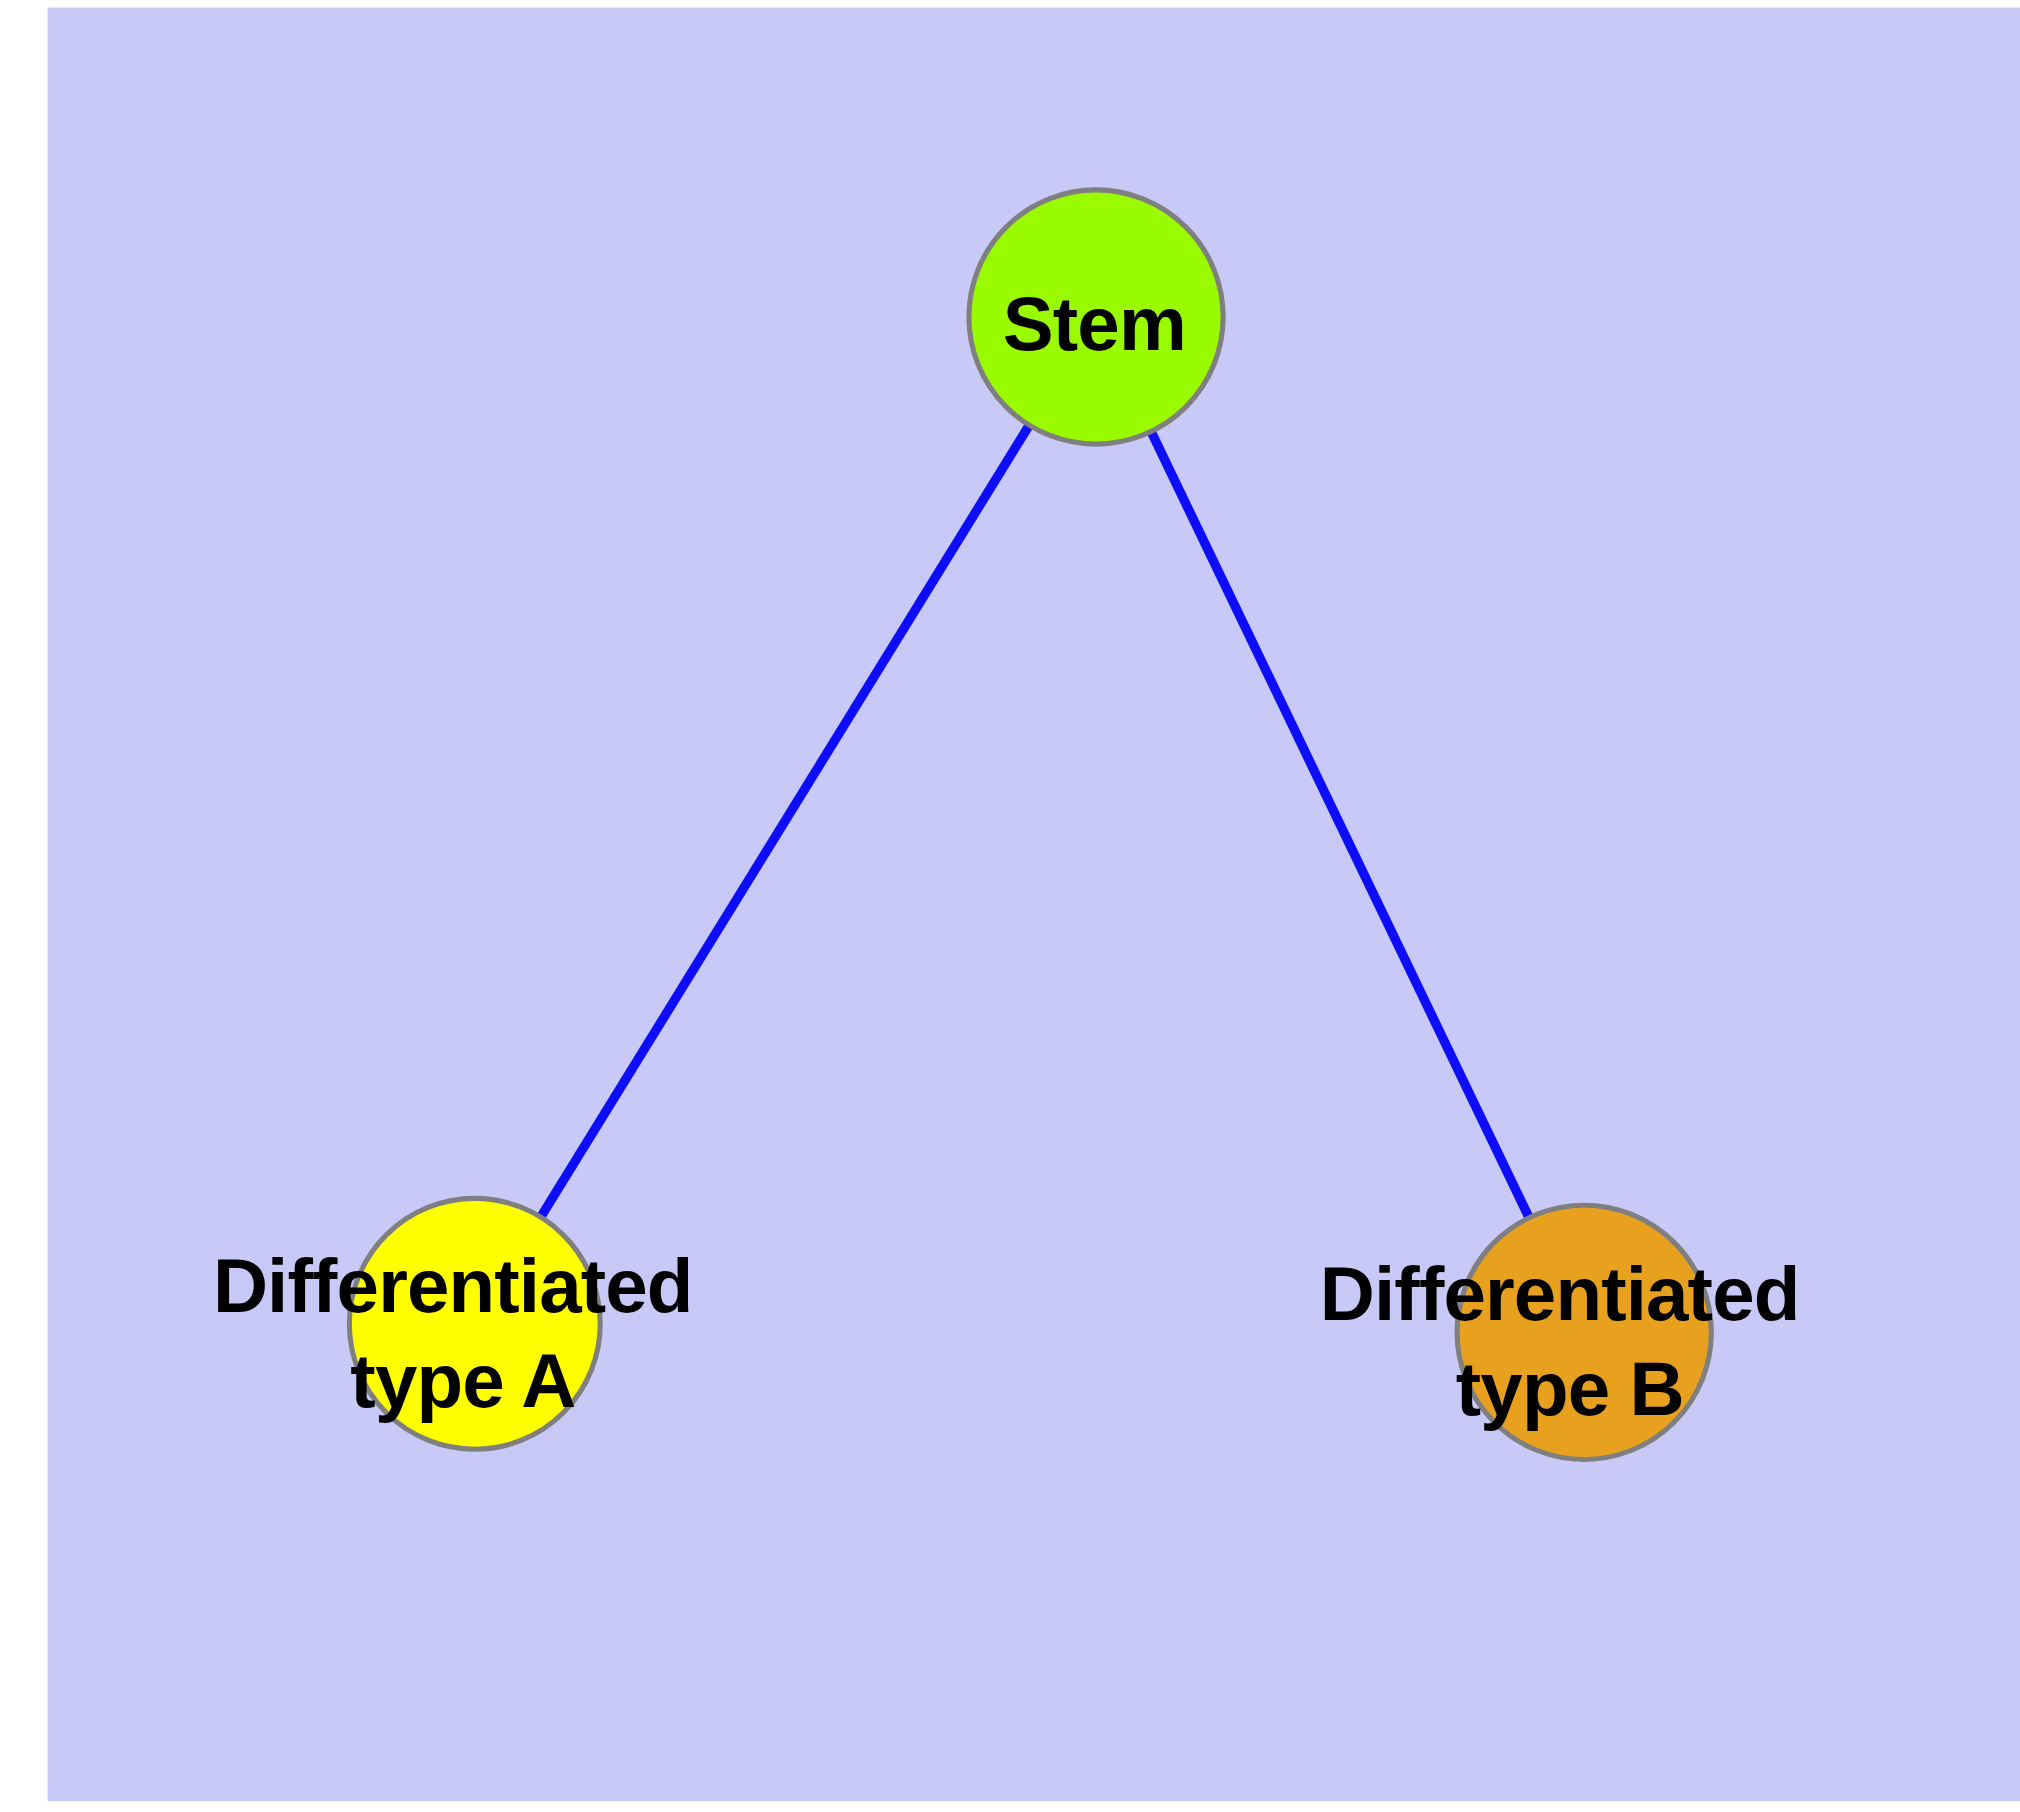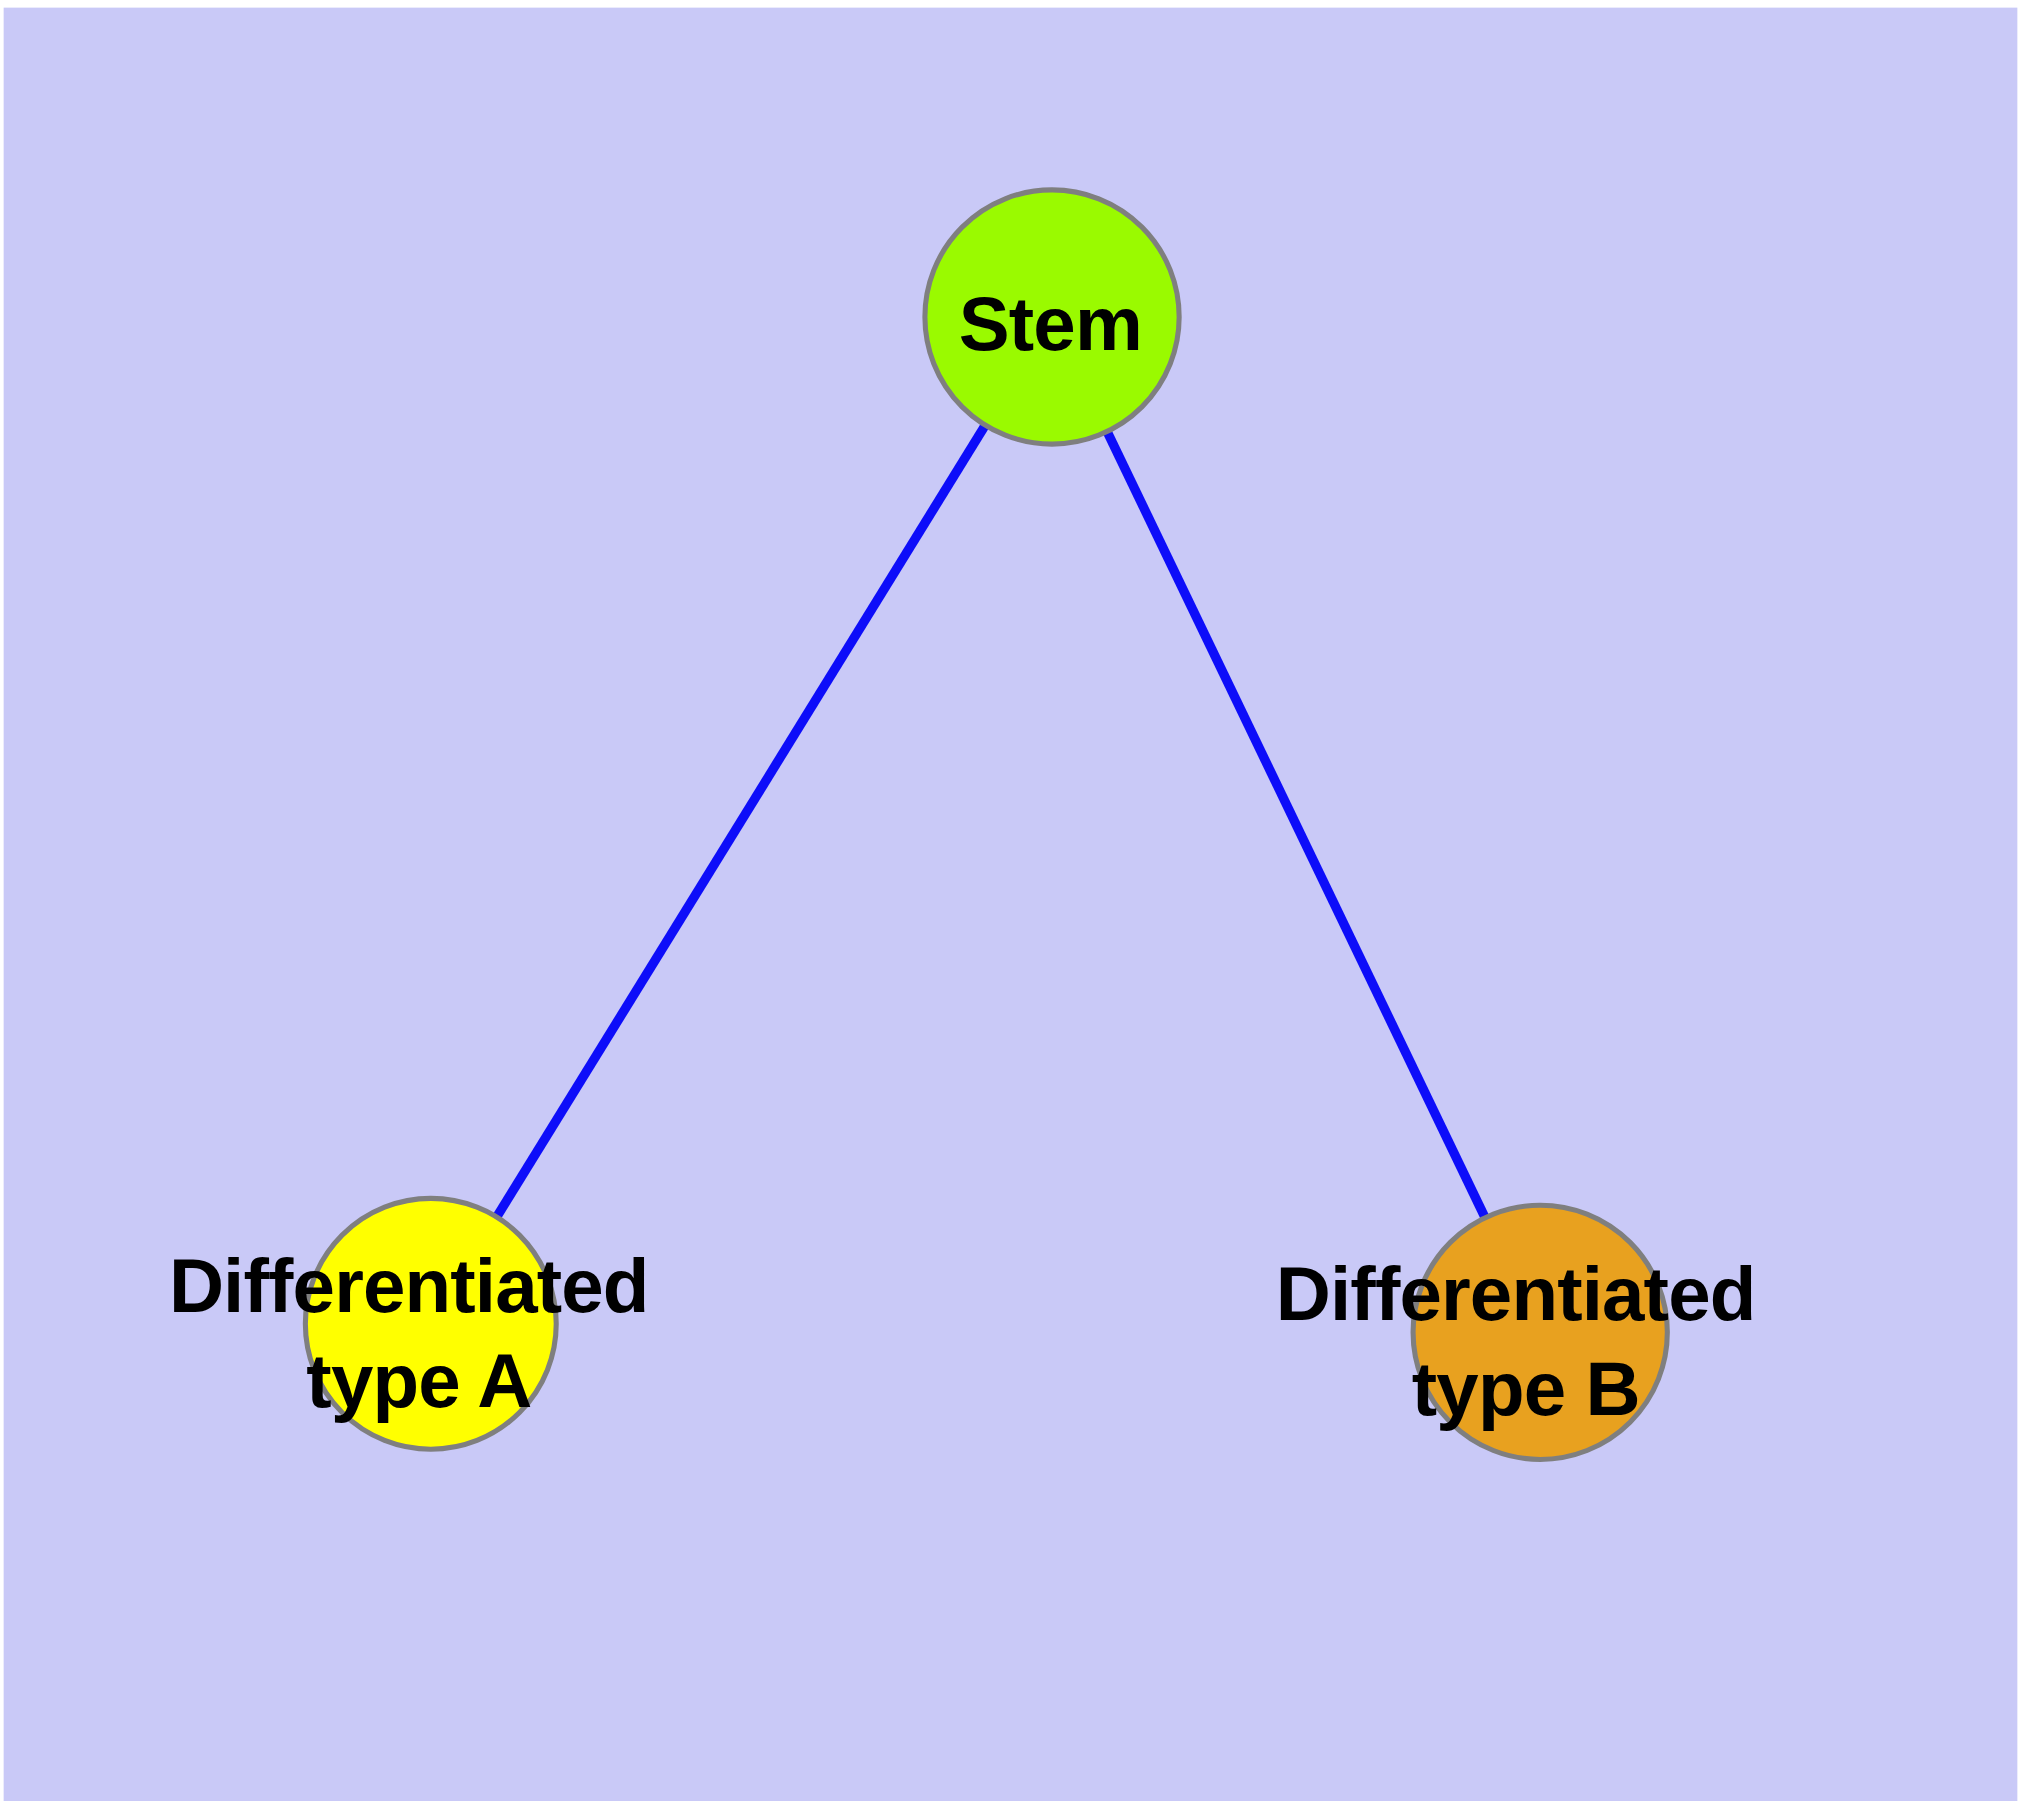--- a/index.html
+++ b/index.html
@@ -6,20 +6,21 @@
     margin: 0;
     padding: 0;
     background: #ffffff;
     width: 2021px;
     height: 1812px;
     overflow: hidden;
   }
   .diagram-wrap {
     width: 1693px;
     height: 1812px;
+    margin-left: 44px;
   }
   svg {
     display: block;
   }
   .node-label {
     font-family: "Liberation Sans", "DejaVu Sans", sans-serif;
     font-weight: bold;
     font-size: 90px;
     fill: #000000;
     text-anchor: middle;

